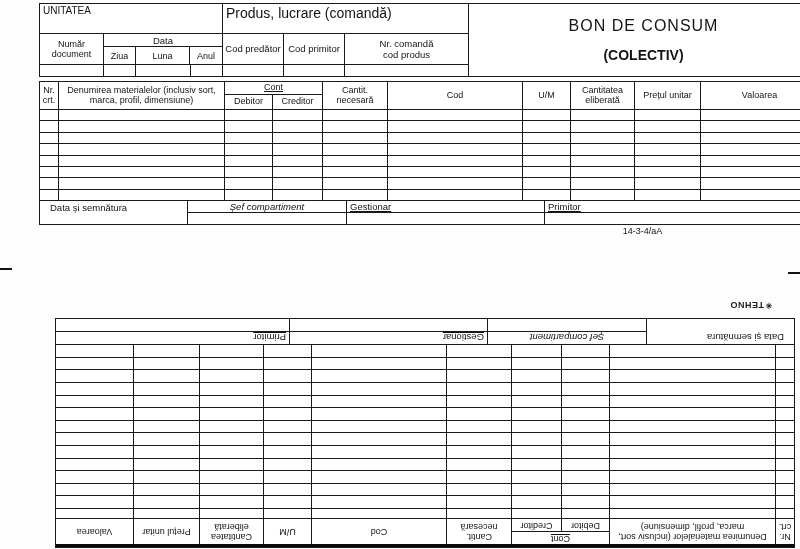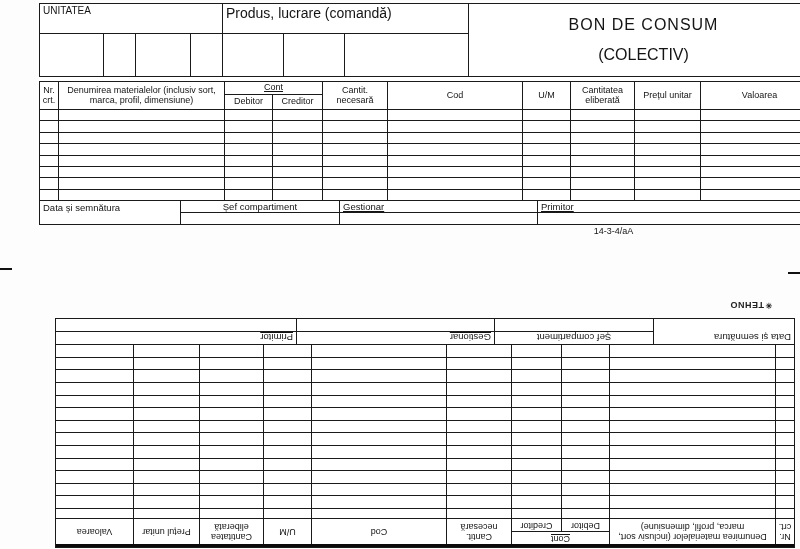--- a/index.html
+++ b/index.html
@@ -36,50 +36,50 @@
   .w-luna   { flex:1;     font-size:9px; }
   .w-anul   { width:32px; font-size:9px; }
   .w-pred   { width:61px; font-size:9.5px; line-height:1.1; }
   .w-prim   { width:61px; font-size:9.5px; line-height:1.1; }
   .w-cmd    { flex:1; font-size:9.5px; line-height:1.2; flex-direction:column; }
   .cC1{width:64px}.cC2{width:32px}.cC3{width:55px}.cC4{width:32px}.cC5{width:61px}.cC6{width:61px}.cC7{flex:1}
 
   .hdr-right { flex:1; border-left:1.5px solid #1a1a1a; display:flex; flex-direction:column;
                align-items:center; justify-content:center; }
   .bontitle  { font-size:16px; letter-spacing:1px; font-weight:400; }
-  .bonsub    { font-size:16px; margin-top:12px; }
+  .bonsub    { font-size:14px; margin-top:12px;font-weight:bold; }
 
   
   .tbl  { margin-top:4px; border:1.5px solid #1a1a1a; }
   .thead { display:flex; height:28px; border-bottom:1.5px solid #1a1a1a; font-size:9px; line-height:1.1; }
   .contgrp { width:98px; display:flex; flex-direction:column; }
   .contlbl { height:13px; border-bottom:1.2px solid #1a1a1a;text-decoration:underline; }
   .contsub { flex:1; display:flex; }
   .cw-deb{width:48px}.cw-cred{flex:1}
   .c0{width:19px}.c1{width:166px}.c2{width:48px}.c3{width:50px}.c4{width:65px}
   .c5{width:135px}.c6{width:48px}.c7{width:64px}.c8{width:66px}.c9{flex:1}
 
   .rows  { display:flex; flex-direction:column; }
   #toprows { height:90px; }
   .trow  { flex:1; display:flex; }
   .trow + .trow { border-top:1.2px solid #1a1a1a; }
   .tcell { height:100%; }
   .tcell:not(:last-child) { border-right:1.2px solid #1a1a1a; }
 
   
   .sig { display:flex; border:1.5px solid #1a1a1a; border-top:none; height:24px; font-size:9.5px; }
-  .sig-datasem { width:141px; border-right:1.2px solid #1a1a1a; padding:1px 3px; }
+  .sig-datasem { width:141px; border-right:1.2px solid #1a1a1a; padding:1px 3px;margin-left:7px; }
   .sig-right { flex:1; display:flex; flex-direction:column; }
   .sig-lblrow { flex:1; display:flex; border-bottom:1.2px solid #1a1a1a; }
   .sig-emptyrow { flex:1; display:flex; }
   .sw-sef{width:159px}.sw-gest{width:198px}.sw-prim{flex:1; }
-  .sig-lblrow .sw-sef { display:flex; align-items:center; justify-content:center; }
+  .sig-lblrow .sw-sef { display:flex; align-items:center; justify-content:center;font-style:italic; }
   .sig-lblrow .sw-gest, .sig-lblrow .sw-prim { padding:0 3px; display:flex; align-items:center;text-decoration:underline; }
 
-  .formcode { position:absolute; left:546px; top:226px; width:135px; text-align:center; font-size:9px; }
+  .formcode { position:absolute; left:575px; top:226px; width:135px; text-align:center; font-size:9px; }
 
   
   #bottomform { left:55px; top:318px; width:740px; height:230px;
                 transform:rotate(180deg); border:1.5px solid #1a1a1a;
                 display:flex; flex-direction:column; }
   .blackbar { height:3px; background:#0a0a0a; }
   #bottomform .thead { height:26px; }
   .narrowrows { height:10px; display:flex; flex-direction:column; border-bottom:1.2px solid #1a1a1a; }
   #bottomrows { flex:1; }
   #bottomform .sig { border:none; border-top:1.5px solid #1a1a1a; height:26px; }
@@ -98,20 +98,37 @@
 <body>
 
 <div id="topform" class="form">
 
   <div class="hdr-band">
     <div class="hdr-left">
       <div class="hdr-rowA">
         <div class="w-unit br tl">UNITATEA</div>
         <div class="w-prod tl">Produs, lucrare (comandă)</div>
       </div>
+      <div class="hdr-rowB">
+        <div class="w-numdoc br ctr">Număr document</div>
+        <div class="w-datagrp br">
+          <div class="datalbl ctr">Data</div>
+          <div class="datasub">
+            <div class="w-ziua br ctr">Ziua</div>
+            <div class="w-luna br ctr">Luna</div>
+            <div class="w-anul ctr">Anul</div>
+          </div>
+        </div>
+        <div class="w-pred br ctr">Cod predător</div>
+        <div class="w-prim br ctr">Cod primitor</div>
+        <div class="w-cmd ctr">
+          <span>Nr. comandă</span>
+          <span>cod produs</span>
+        </div>
+      </div>
       <div class="hdr-rowC">
         <div class="cC1 br"></div>
           <div class="cC2 br"></div>
           <div class="cC3 br"></div>
         <div class="cC4 br"></div>
           <div class="cC5 br"></div>
           <div class="cC6 br"></div>
           <div class="cC7"></div>
       </div>
     </div>

